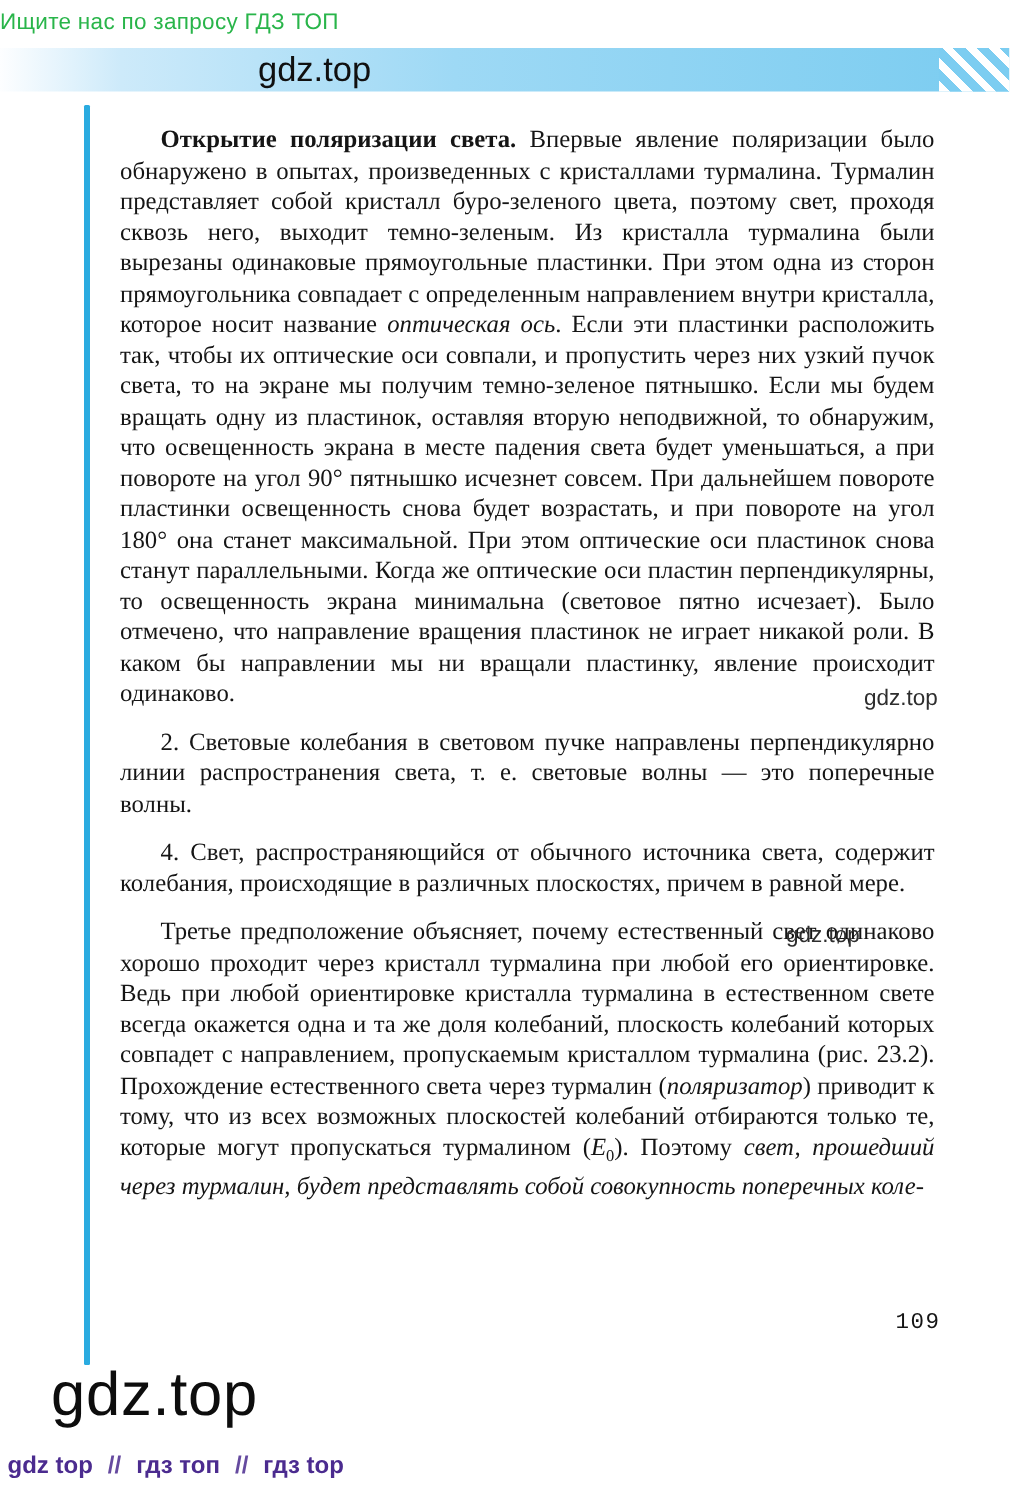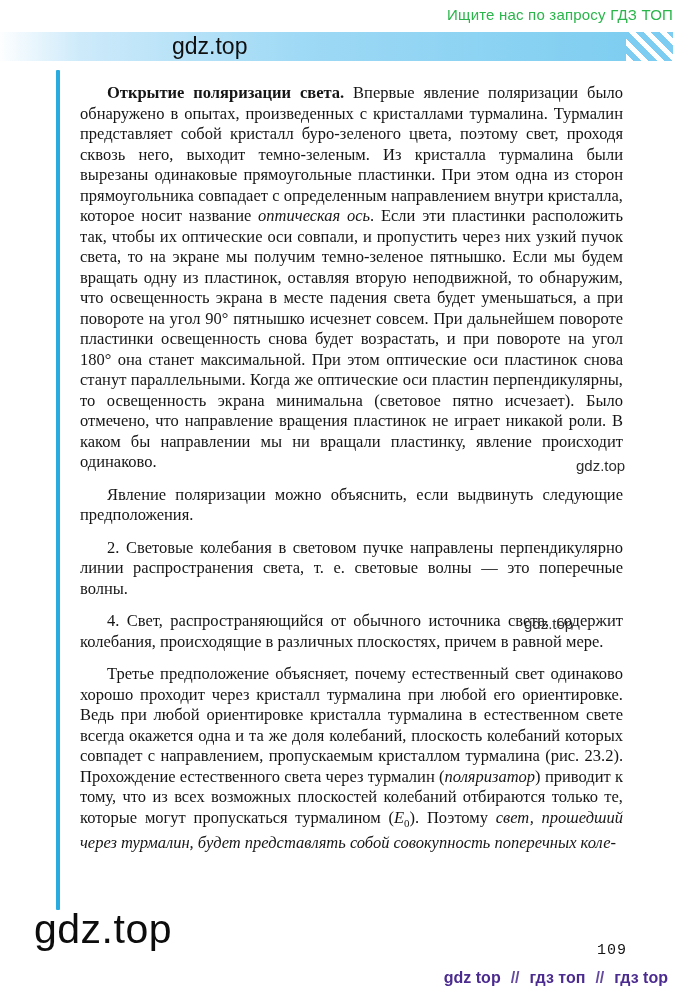--- a/index.html
+++ b/index.html
@@ -1,21 +1,21 @@
 <!DOCTYPE html>
 <html><head>
 <meta charset="utf-8">
 <style>
   html,body{margin:0;padding:0;background:#ffffff;}
   .page{
     position:relative;width:673px;height:1003px;background:#ffffff;
     overflow:hidden;font-family:"Liberation Serif",serif;
   }
   .promo{
-    position:absolute;top:6px;left:0;width:100%;text-align:right;
+    position:absolute;top:6px;left:0;width:100%;text-align:left;
     font-family:"Liberation Sans",sans-serif;font-size:15px;font-weight:500;
     color:#29b54a;letter-spacing:.2px;
   }
   .header-bar{
     position:absolute;top:32px;left:0;width:673px;height:29px;
     background:linear-gradient(90deg,#fdfeff 0%,#cdeafa 12%,#9ed9f5 45%,#7accf0 100%);
   }
   .brand{
     position:absolute;left:172px;top:0;line-height:29px;
     font-family:"Liberation Sans",sans-serif;font-size:23px;color:#101010;
@@ -41,26 +41,26 @@
     font-size:15px;color:#2e2e2e;
   }
   .wm1{left:576px;top:457px;}
   .wm2{left:524px;top:615px;}
   .big-brand{
     position:absolute;left:34px;top:906px;
     font-family:"Liberation Sans",sans-serif;font-size:41px;color:#0d0d0d;
     letter-spacing:.5px;
   }
   .page-num{
-    position:absolute;left:597px;top:942px;
+    position:absolute;left:597px;top:873px;
     font-family:"Liberation Mono",monospace;font-size:15px;color:#141414;
     letter-spacing:1px;
   }
   .footer{
-    position:absolute;left:0;top:969px;width:100%;text-align:right;
+    position:absolute;left:0;top:969px;width:100%;text-align:left;
     font-family:"Liberation Sans",sans-serif;font-size:16px;font-weight:700;
     color:#4b2b8f;
   }
   .footer span{margin:0 5px;}
   .footer .sep{opacity:.85;}
 </style>
 </head>
 <body>
 
 <div class="page">
@@ -69,21 +69,20 @@
 
   <div class="header-bar">
     <span class="brand">gdz.top</span>
     <div class="stripes"></div>
   </div>
 
   <div class="accent-bar"></div>
 
   <div class="article">
       <p class="para"><span class="run-b">Открытие поляризации света.</span><span> Впервые явление поляризации было обнаружено в опытах, произведенных с кристаллами турмалина. Турмалин представляет собой кристалл буро-зеленого цвета, поэтому свет, проходя сквозь него, выходит темно-зеленым. Из кристалла турмалина были вырезаны одинаковые прямоугольные пластинки. При этом одна из сторон прямоугольника совпадает с определенным направлением внутри кристалла, которое носит название </span><span class="run-i">оптическая ось</span><span>. Если эти пластинки расположить так, чтобы их оптические оси совпали, и пропустить через них узкий пучок света, то на экране мы получим темно-зеленое пятнышко. Если мы будем вращать одну из пластинок, оставляя вторую неподвижной, то обнаружим, что освещенность экрана в месте падения света будет уменьшаться, а при повороте на угол 90° пятнышко исчезнет совсем. При дальнейшем повороте пластинки освещенность снова будет возрастать, и при повороте на угол 180° она станет максимальной. При этом оптические оси пластинок снова станут параллельными. Когда же оптические оси пластин перпендикулярны, то освещенность экрана минимальна (световое пятно исчезает). Было отмечено, что направление вращения пластинок не играет никакой роли. В каком бы направлении мы ни вращали пластинку, явление происходит одинаково.</span></p>
-      <p class="para"><span>Явление поляризации можно объяснить, если выдвинуть следующие предположения.</span></p>
       <p class="para"><span>2. Световые колебания в световом пучке направлены перпендикулярно линии распространения света, т. е. световые волны — это поперечные волны.</span></p>
       <p class="para"><span>4. Свет, распространяющийся от обычного источника света, содержит колебания, происходящие в различных плоскостях, причем в равной мере.</span></p>
       <p class="para"><span>Третье предположение объясняет, почему естественный свет одинаково хорошо проходит через кристалл турмалина при любой его ориентировке. Ведь при любой ориентировке кристалла турмалина в естественном свете всегда окажется одна и та же доля колебаний, плоскость колебаний которых совпадет с направлением, пропускаемым кристаллом турмалина (рис. 23.2). Прохождение естественного света через турмалин (</span><span class="run-i">поляризатор</span><span>) приводит к тому, что из всех возможных плоскостей колебаний отбираются только те, которые могут пропускаться турмалином (</span><span class="run-i">E</span><span class="run-sub">0</span><span>). Поэтому </span><span class="run-i">свет, прошедший через турмалин, будет представлять собой совокупность поперечных коле-</span></p>
     </div>
 
   <div class="wm wm1">gdz.top</div>
   <div class="wm wm2">gdz.top</div>
 
   <div class="big-brand">gdz.top</div>
   <div class="page-num">109</div>

